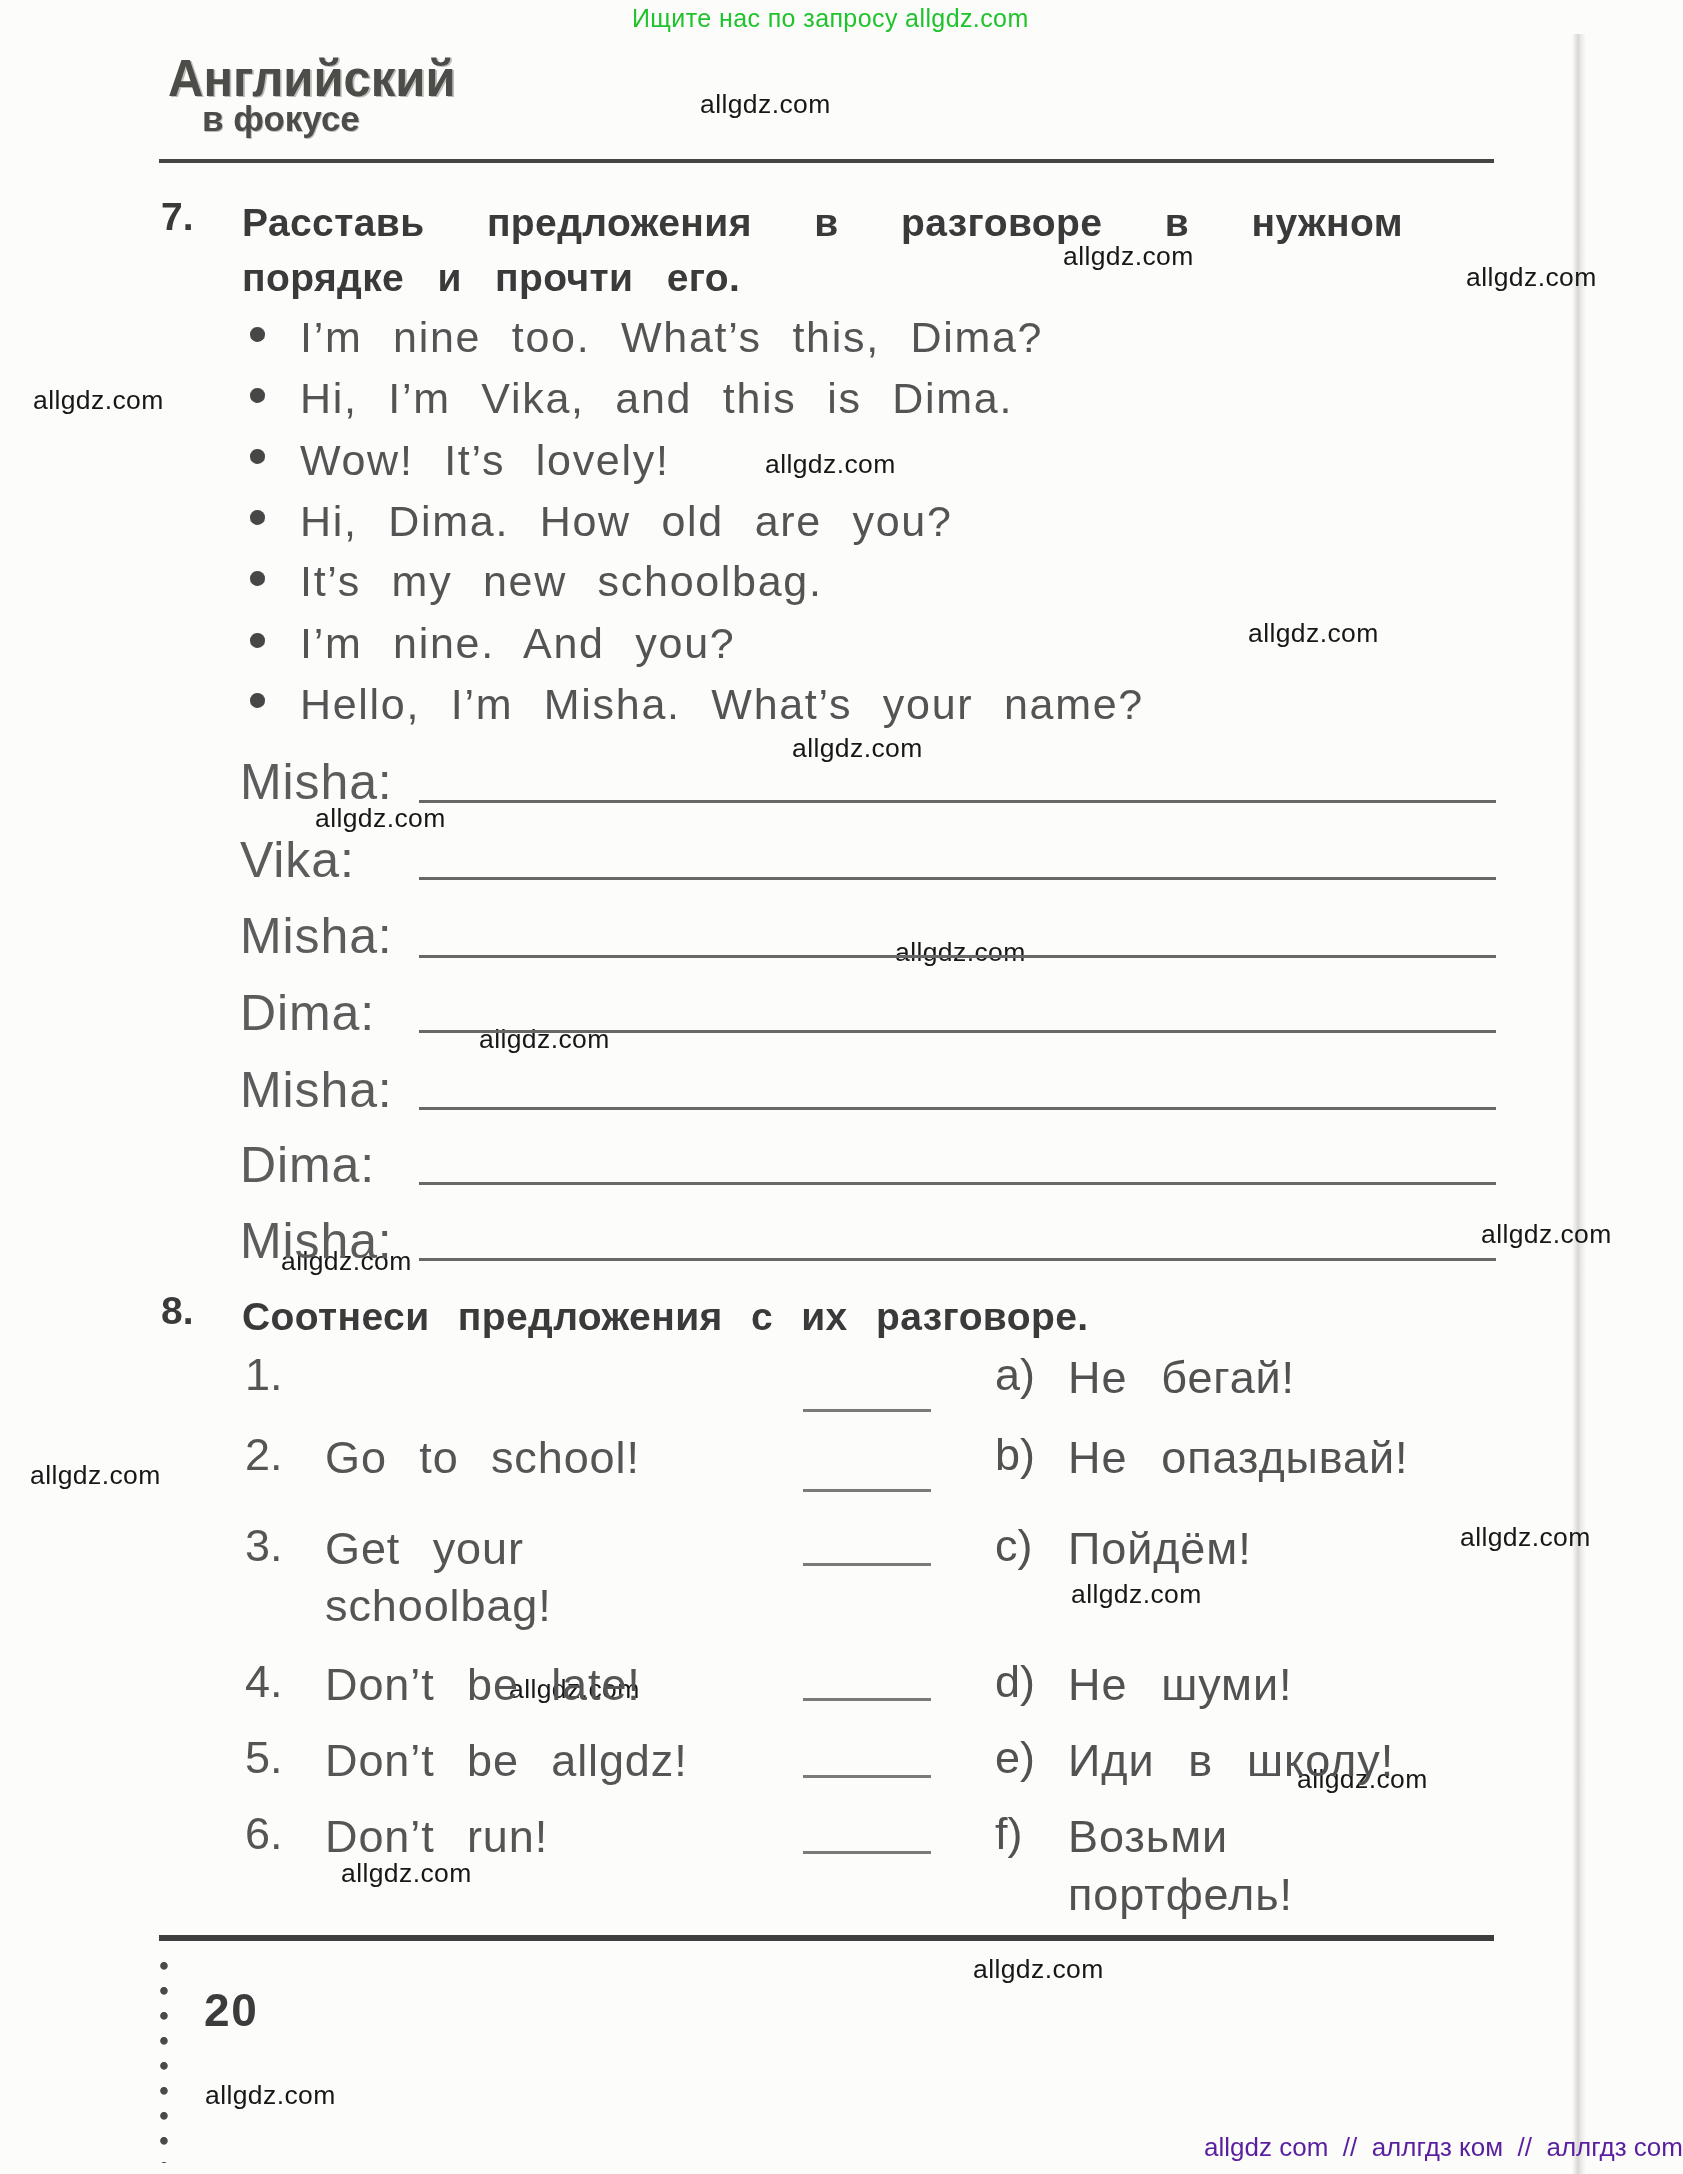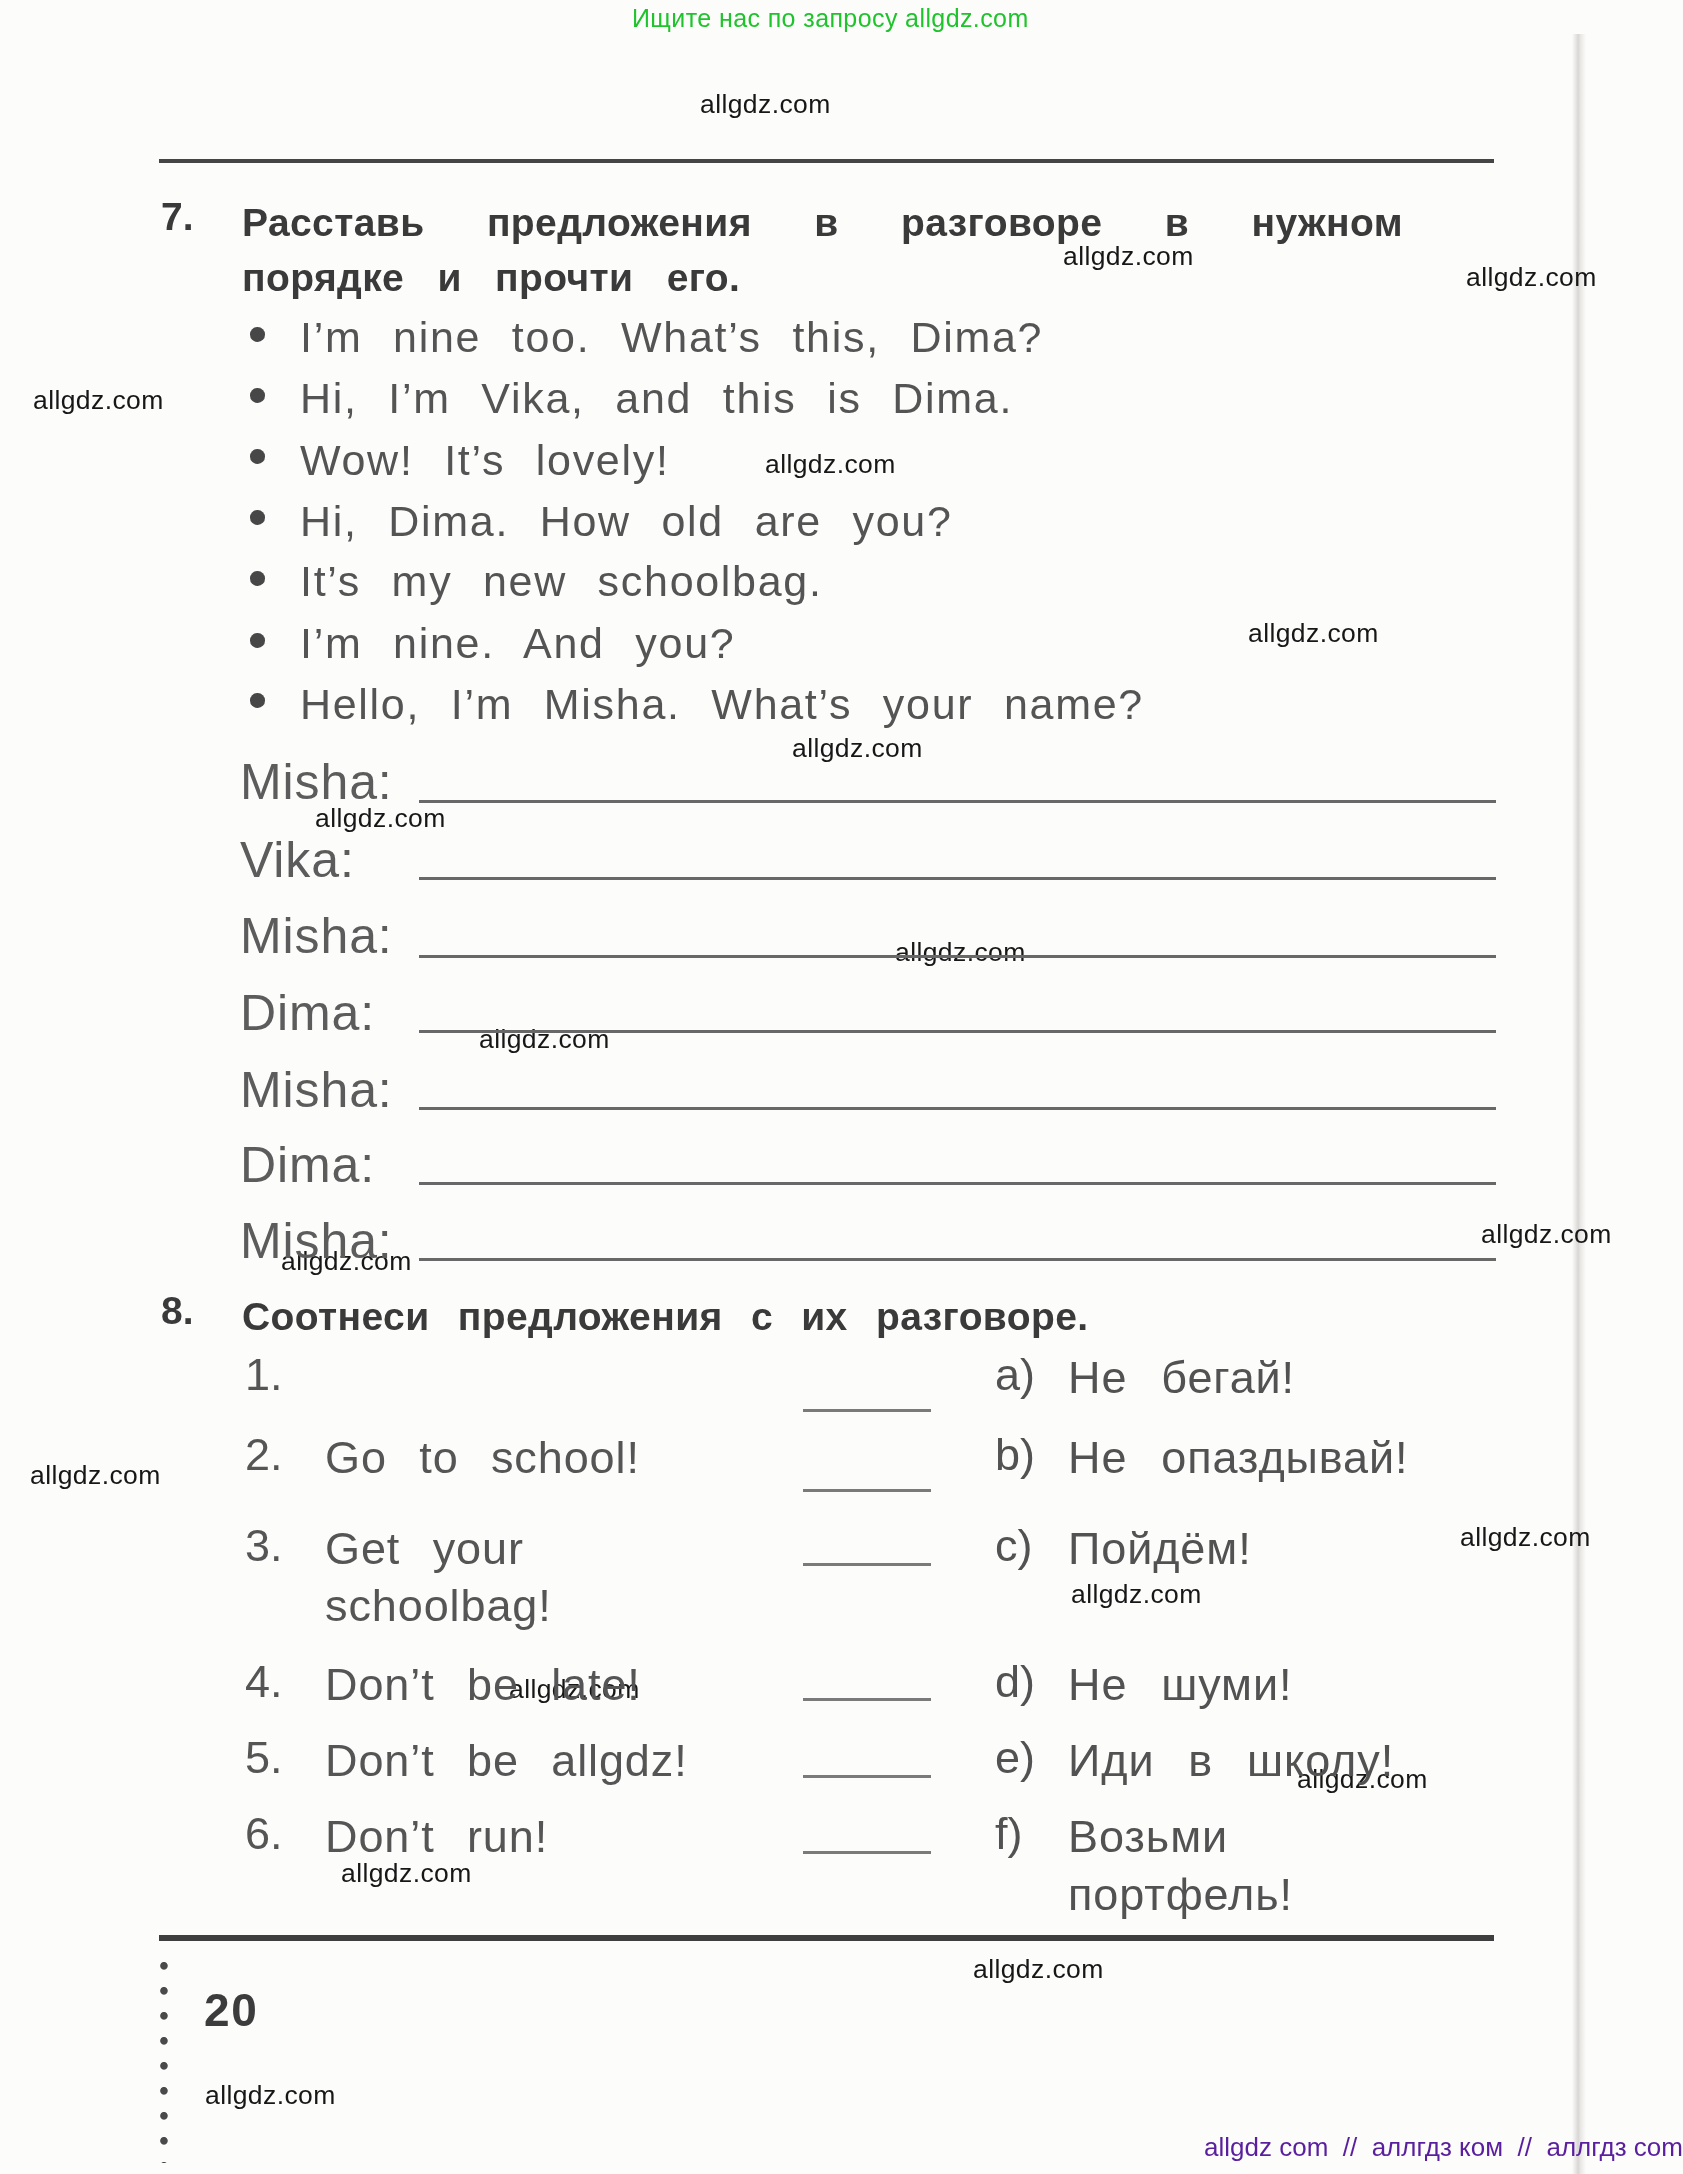--- a/index.html
+++ b/index.html
@@ -73,20 +73,24 @@
     font-size:26px;color:#5a1f9e;white-space:pre;}
 </style>
 </head>
 <body>
 
 <div class="page">
 
   <div class="edge-line"></div>
 
   <div class="promo">Ищите нас по запросу allgdz.com</div>
+  <div class="logo">
+    <div class="logo-l1">Английский</div>
+    <div class="logo-l2">в фокусе</div>
+  </div>
   <div class="rule rule-top"></div>
 
   <span class="w w1">allgdz.com</span>
   <span class="w w2">allgdz.com</span>
   <span class="w w3">allgdz.com</span>
   <span class="w w4">allgdz.com</span>
   <span class="w w5">allgdz.com</span>
   <span class="w w6">allgdz.com</span>
   <span class="w w7">allgdz.com</span>
   <span class="w w8">allgdz.com</span>

